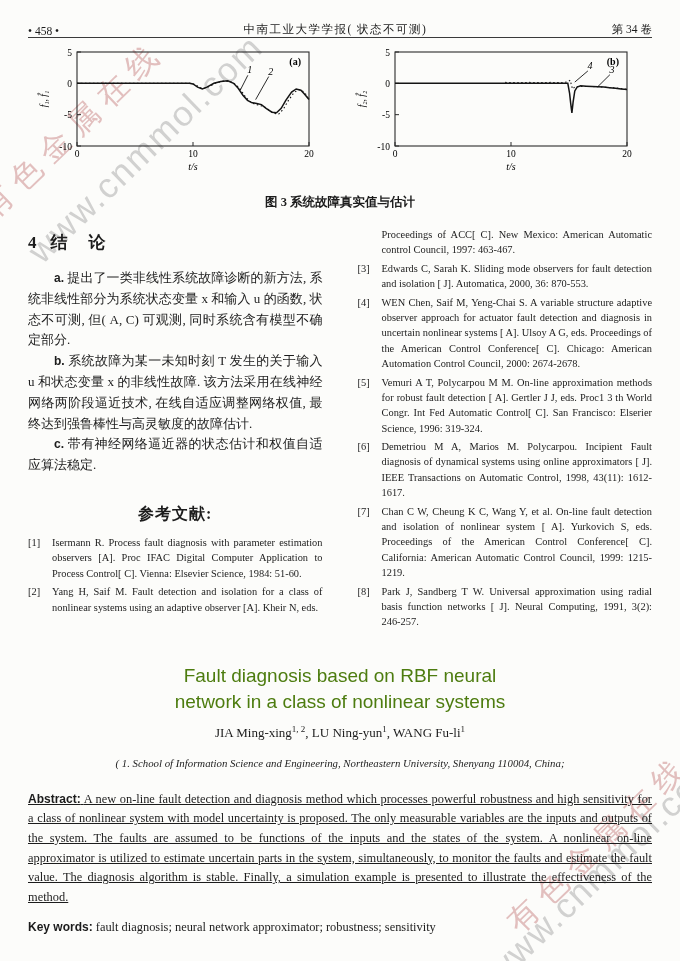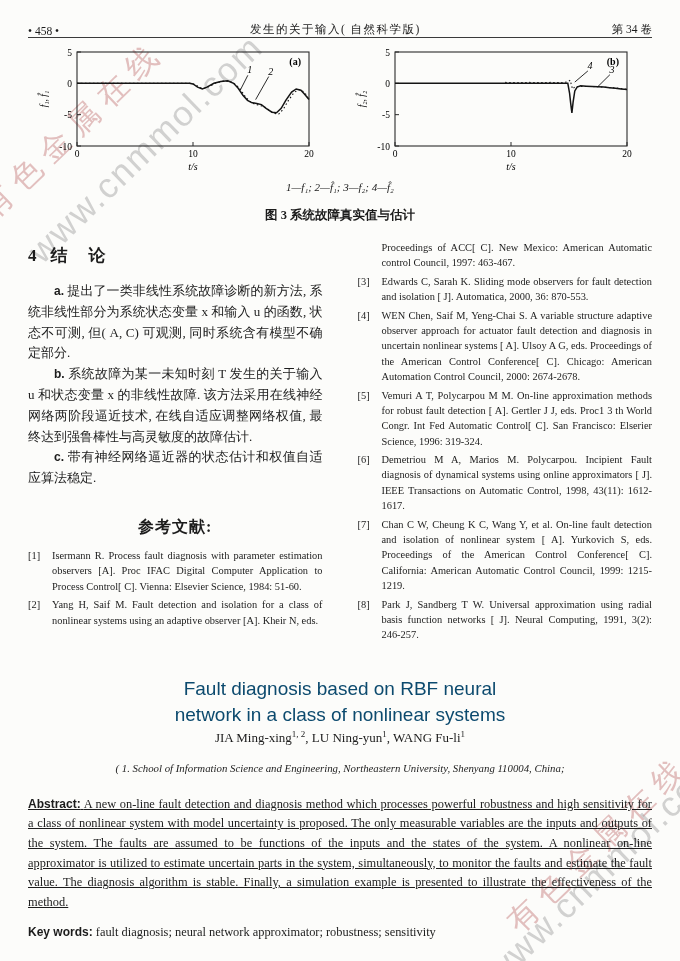--- a/index.html
+++ b/index.html
@@ -24,22 +24,22 @@
   .sec-heading .num{margin-right:14px;letter-spacing:0;}
   .cn-para{font-size:13px;line-height:1.6;text-align:justify;margin:0;text-indent:2em;}
   .cn-para b{font-family:"Liberation Sans",sans-serif;font-size:12px;}
   .refs-heading{font-size:16px;font-weight:bold;margin:28px 0 10px;letter-spacing:1px;text-align:center;}
   .ref{display:flex;font-size:10.4px;line-height:1.48;margin-bottom:3px;}
   .ref .num{width:24px;flex:none;}
   .ref .txt{flex:1;text-align:justify;}
 
   
   .en-title{text-align:center;font-family:"Liberation Sans",sans-serif;
-            font-size:19px;line-height:1.38;margin-top:30px;color:#0c4a6e;}
-  .en-authors{text-align:center;font-size:13px;margin-top:0;}
+            font-size:19px;line-height:1.38;margin-top:30px;color:#4d7c0f;}
+  .en-authors{text-align:center;font-size:13px;margin-top:8px;}
   .en-authors sup{font-size:9px;}
   .en-affil{text-align:center;font-size:10.8px;margin-top:14px;line-height:1.6;font-style:italic;}
   .abstract{font-size:12.4px;line-height:1.58;text-align:justify;margin-top:18px;text-decoration:underline;}
   .lbl{font-family:"Liberation Sans",sans-serif;font-weight:bold;font-size:12px;}
   .keywords{font-size:12.4px;margin-top:8px;}
 
   
   .wm{position:absolute;white-space:nowrap;pointer-events:none;z-index:1;
       font-family:"Liberation Sans",sans-serif;transform-origin:0 0;transform:rotate(-44deg);}
   .wm-cn{letter-spacing:9px;font-size:31px;}
@@ -58,21 +58,21 @@
 
   <span class="wm wm-cn" id="wm-cn-tl" style="color: rgba(204, 140, 140, 0.55);">有色金属在线</span>
   <span class="wm wm-url" id="wm-url-tl" style="color: rgba(165, 165, 165, 0.5);">www.cnmmol.com</span>
   <span class="wm wm-cn" id="wm-cn-br" style="color: rgba(204, 140, 140, 0.55);">有色金属在线</span>
   <span class="wm wm-url" id="wm-url-br" style="color: rgba(165, 165, 165, 0.5);">www.cnmmol.com</span>
 
   <div class="content">
 
     <div class="pagehead">
       <span>•  458  •</span>
-      <span class="journal">发生的关于输入( 自然科学版)</span>
+      <span class="journal">中南工业大学学报( 状态不可测)</span>
       <span>第 34 卷</span>
     </div>
 
     <div class="figure-row">
       <svg width="292" height="134" viewBox="0 0 292 134">
           <rect x="42" y="6" width="232" height="94" fill="none" stroke="#2a2a2a" stroke-width="1.1"></rect>
           <line x1="42" y1="6" x2="46" y2="6" stroke="#2a2a2a" stroke-width="1"></line>
           <text x="37" y="9.5" text-anchor="end" font-size="9.5">5</text>
           <line x1="42" y1="37.33333333333333" x2="46" y2="37.33333333333333" stroke="#2a2a2a" stroke-width="1"></line>
           <text x="37" y="40.83333333333333" text-anchor="end" font-size="9.5">0</text>
@@ -116,21 +116,20 @@
           <polyline points="152.2,36.4 163.8,36.7 175.4,36.4 187.0,36.7 198.6,36.4 210.2,36.7 215.4,35.5 217.2,34.2 219.5,43.0 222.4,40.5 227.6,40.5 239.2,40.5 250.8,41.1 262.4,42.0 274.0,43.3" fill="none" stroke="#141414" stroke-width="1.1" stroke-dasharray="1.5,2.5"></polyline>
           <line x1="234.88000000000002" y1="24.92" x2="221.8" y2="36.08" stroke="#141414" stroke-width="0.9"></line>
           <text x="236.88000000000002" y="22.92" text-anchor="middle" font-size="10" font-style="italic">4</text>
           <line x1="256.91999999999996" y1="28.68" x2="245" y2="40.46666666666666" stroke="#141414" stroke-width="0.9"></line>
           <text x="258.91999999999996" y="26.68" text-anchor="middle" font-size="10" font-style="italic">3</text>
           <text x="266" y="19" text-anchor="end" font-size="10" font-weight="bold">(b)</text>
           <text x="158" y="124" text-anchor="middle" font-size="10" font-style="italic">t/s</text>
           <text x="12" y="53" text-anchor="middle" font-size="9.5" font-style="italic" transform="rotate(-90 12 53)">f₂, f̂₂</text>
         </svg>
     </div>
-    <div class="fig-legend">1—f₁;  2—f̂₁;  3—f₂;  4—f̂₂</div>
     <div class="fig-caption">图 3   系统故障真实值与估计</div>
 
     <div class="columns">
 
       <div class="col">
         <div class="sec-heading">
           <span class="num">4</span><span>结　论</span>
         </div>
 
         <div>

